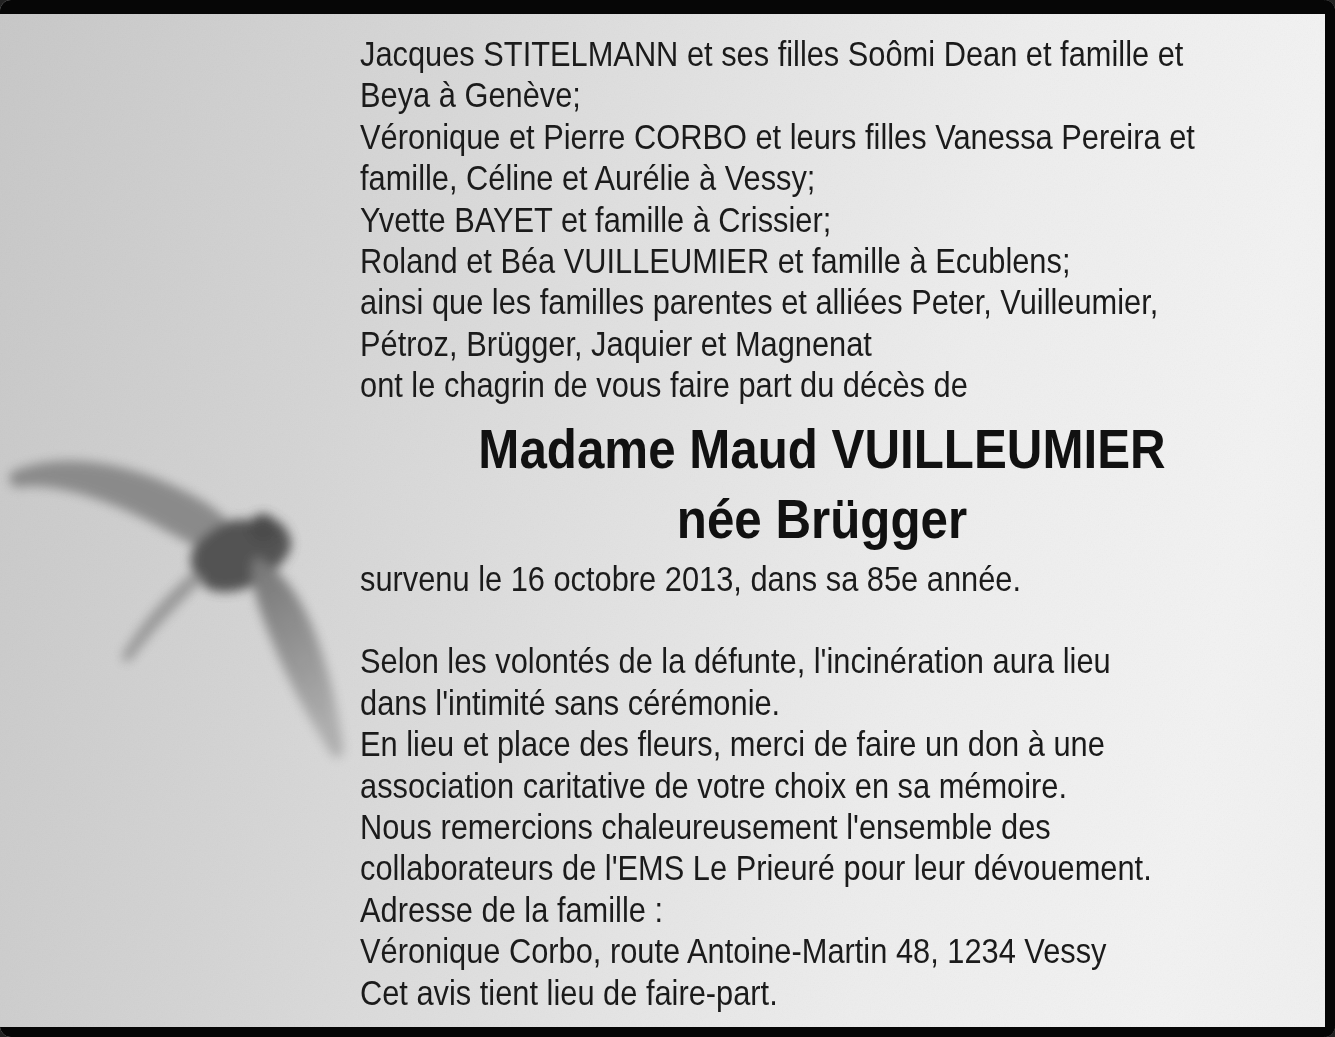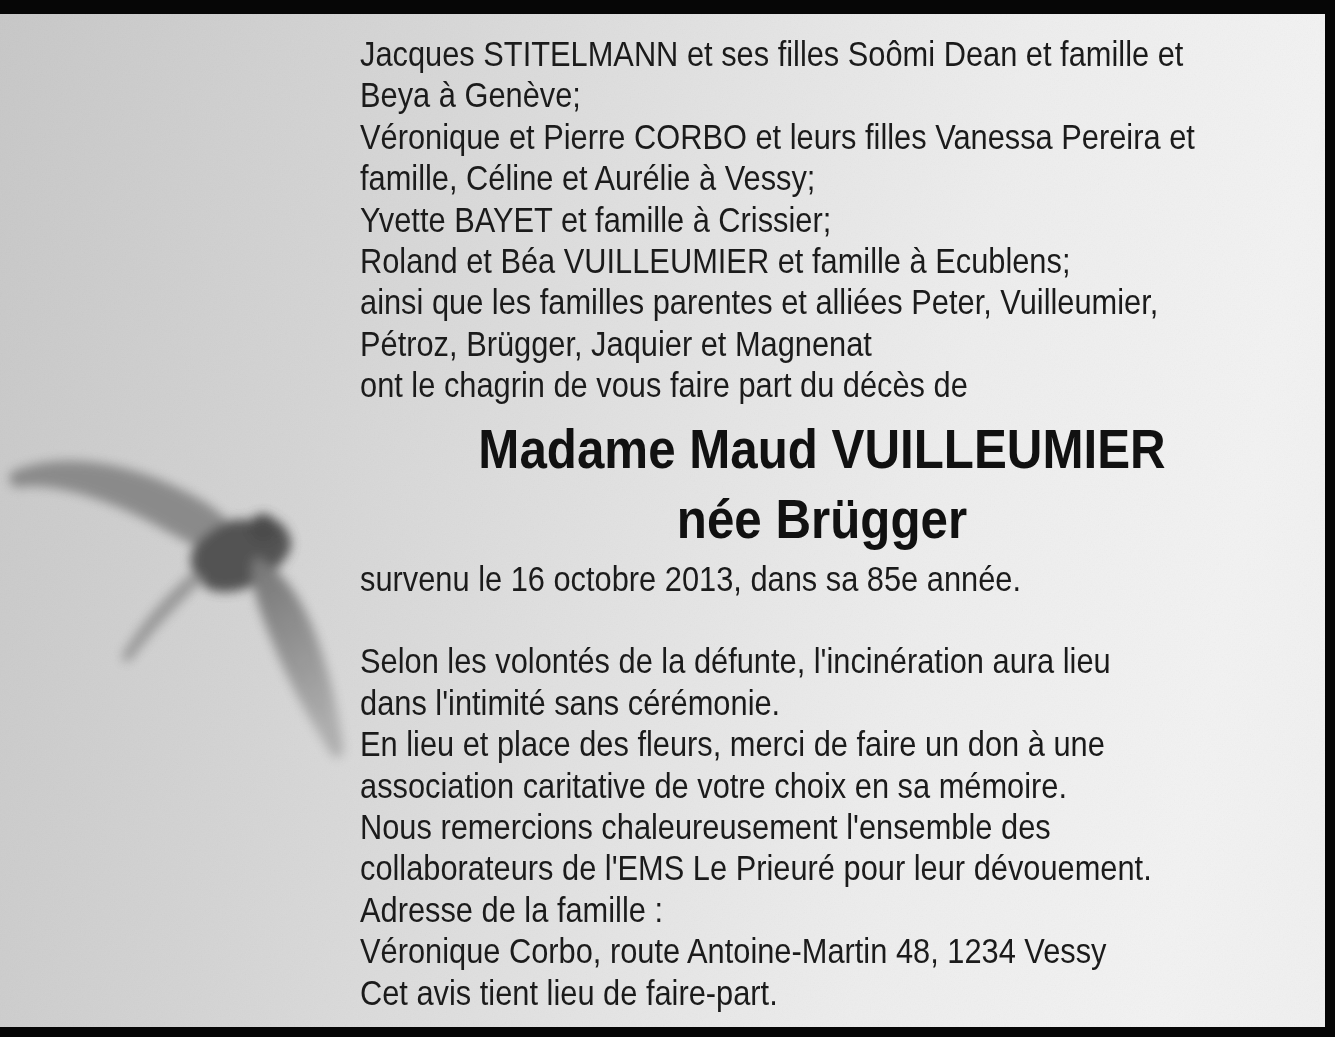--- a/index.html
+++ b/index.html
@@ -2,20 +2,21 @@
 <html><head>
 <meta charset="utf-8">
 <style>
   html,body{margin:0;padding:0;background:#222;}
   .page{
     position:relative;
     width:1335px;height:1037px;
     overflow:hidden;
     background:linear-gradient(100deg,#c7c7c7 0%,#d4d4d4 25%,#e2e2e2 48%,#ededed 68%,#f2f2f2 88%,#efefef 100%);
     font-family:"Liberation Sans",sans-serif;
+    border-radius:11px;
   }
   .grain{position:absolute;left:0;top:0;width:100%;height:100%;pointer-events:none;}
   .bar{position:absolute;background:#060606;}
   .bar-top{left:0;top:0;width:1335px;height:14px;}
   .bar-bottom{left:0;top:1027px;width:1335px;height:10px;}
   .bar-right{left:1325px;top:0;width:10px;height:1037px;}
   .bird{position:absolute;left:0;top:430px;}
   .notice{
     position:absolute;left:360px;top:33px;width:1050px;
     transform:scaleX(0.88);transform-origin:0 0;

